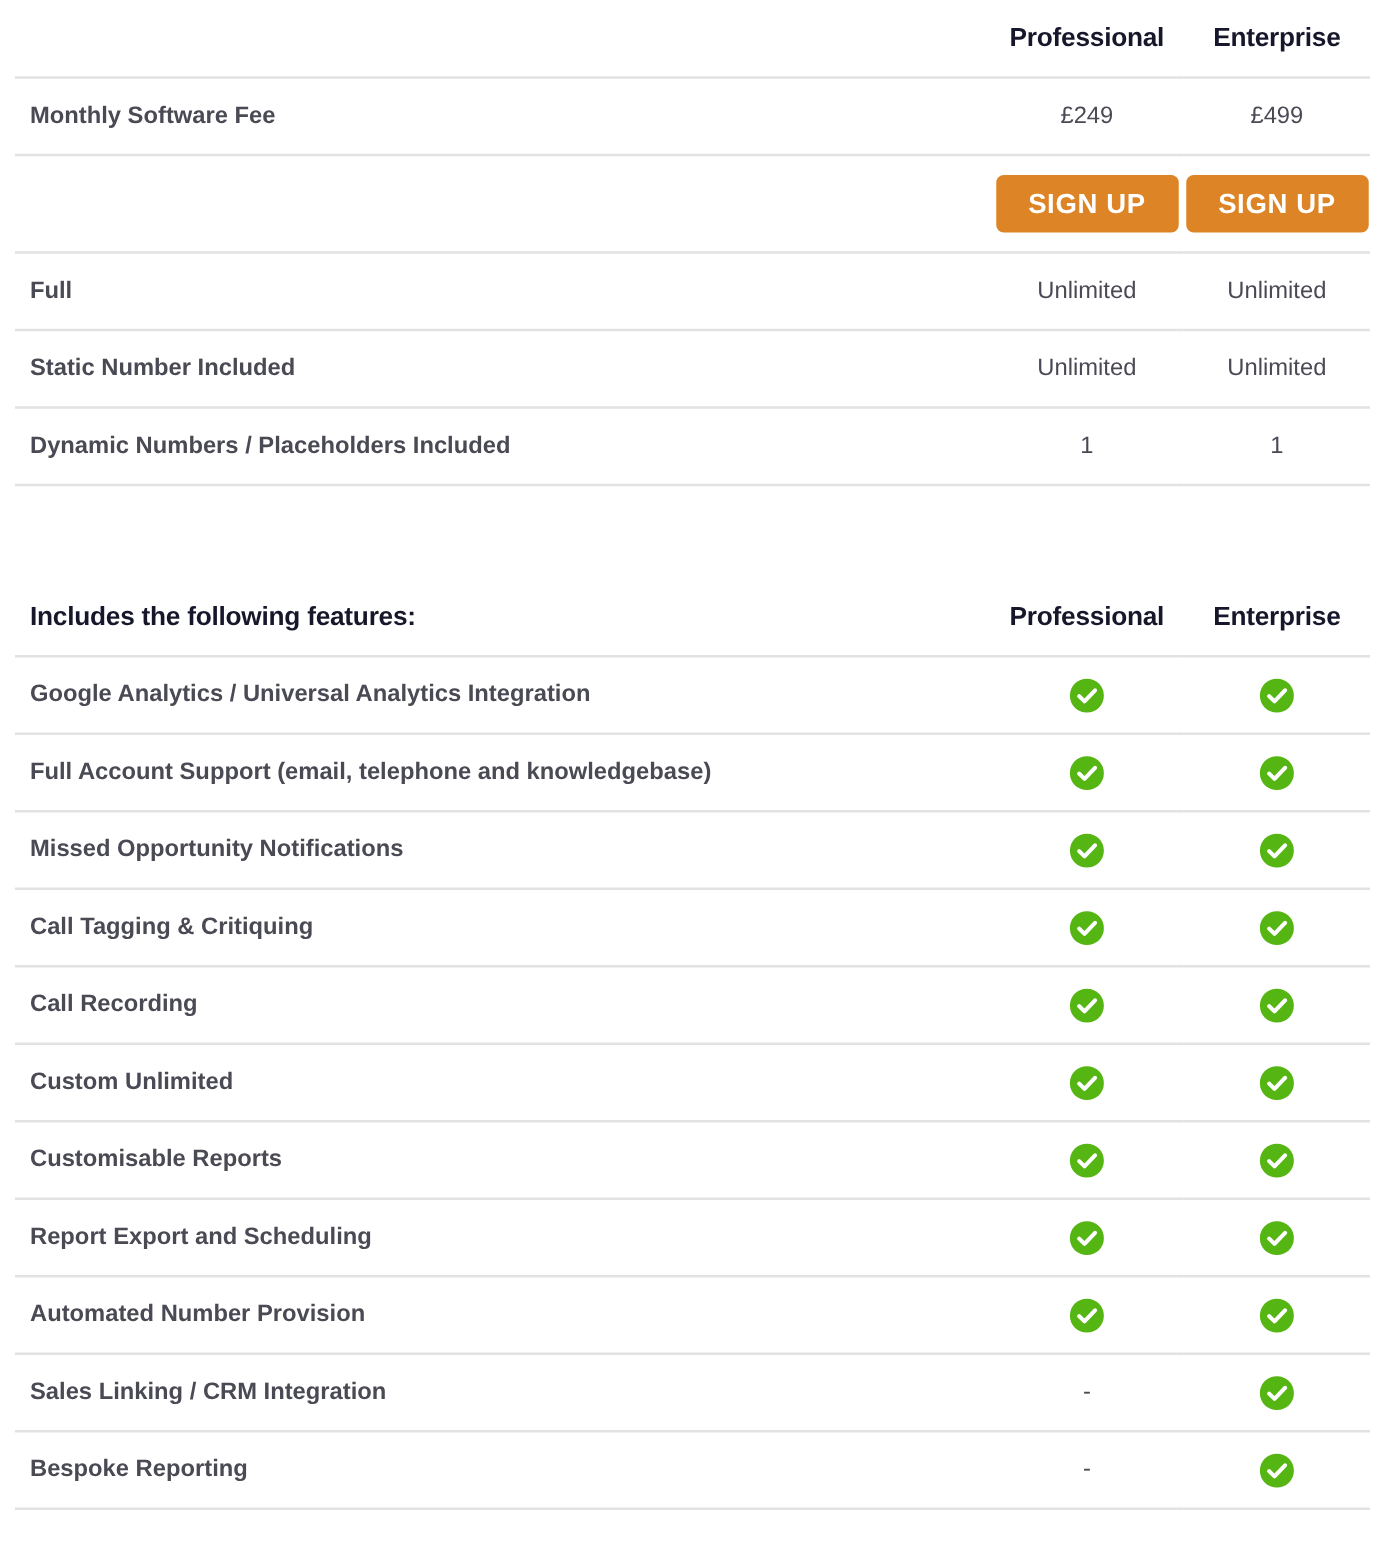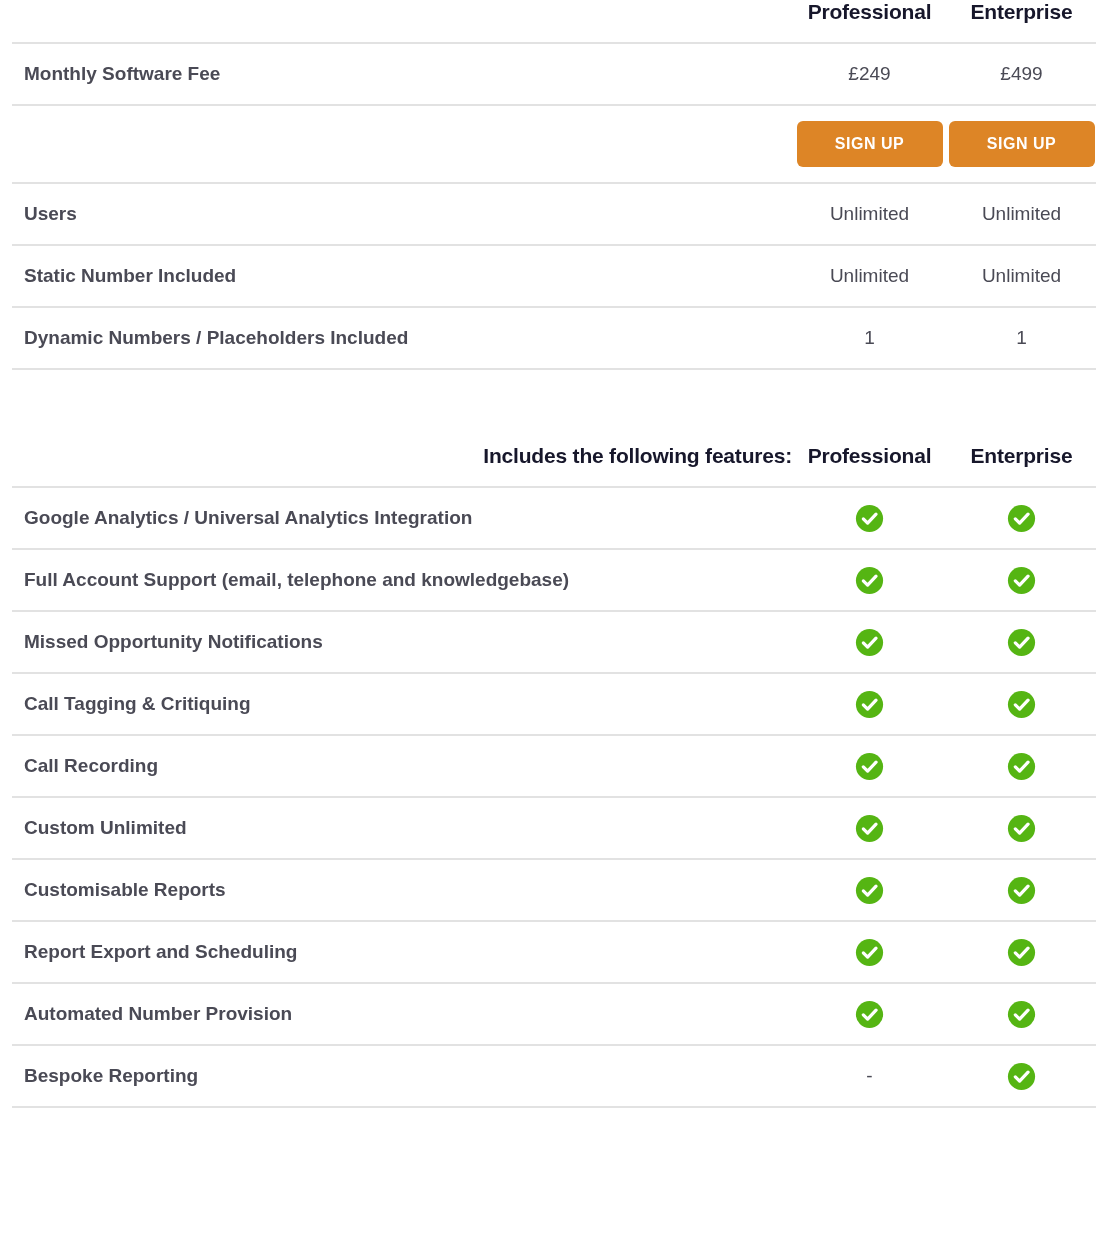--- a/index.html
+++ b/index.html
@@ -19,20 +19,21 @@
   .page {
     width: 1108px;
     box-sizing: border-box;
     padding: 0 12px;
   }
 
   table.ptable {
     width: 100%;
     border-collapse: collapse;
     table-layout: fixed;
+    margin-top: 19px;
   }
 
   
   col.c-label { width: 780px; }
   col.c-pro   { width: 155px; }
   col.c-ent   { width: 149px; }
 
   
   tr.plan-head th {
     border: 0;
@@ -82,21 +83,21 @@
     display: inline-block;
     box-sizing: border-box;
     width: 146px;
     height: 46px;
     line-height: 46px;
     border: 0;
     border-radius: 6px;
     background: #dd8526;
     color: #ffffff;
     font-family: "Liberation Sans", sans-serif;
-    font-size: 16px;
+    font-size: 22px;
     font-weight: bold;
     letter-spacing: 0.5px;
     text-align: center;
     cursor: pointer;
     padding: 0;
   }
 
   
   tr.closing td {
     border-top: 2px solid #e2e2e2;
@@ -113,21 +114,21 @@
   tr.feat-head th {
     border: 0;
     padding: 0 0 18px 0;
     font-size: 21px;
     font-weight: bold;
     color: #17172b;
     vertical-align: bottom;
     letter-spacing: -0.2px;
   }
   tr.feat-head th.lbl {
-    text-align: right;
+    text-align: left;
     padding-left: 12px;
   }
   tr.feat-head th.val { text-align: center; }
 
   
   .check-icon {
     display: inline-block;
     width: 29px;
     height: 29px;
     vertical-align: middle;
@@ -162,21 +163,21 @@
           <td class="lbl">Monthly Software Fee</td>
           <td class="val">£249</td>
           <td class="val">£499</td>
         </tr>
         <tr class="signup-row">
           <td></td>
           <td><button class="signup-btn">SIGN UP</button></td>
           <td><button class="signup-btn">SIGN UP</button></td>
         </tr>
         <tr class="drow">
-          <td class="lbl">Users</td>
+          <td class="lbl">Full</td>
           <td class="val">Unlimited</td>
           <td class="val">Unlimited</td>
         </tr>
         <tr class="drow">
           <td class="lbl">Static Number Included</td>
           <td class="val">Unlimited</td>
           <td class="val">Unlimited</td>
         </tr>
         <tr class="drow">
           <td class="lbl">Dynamic Numbers / Placeholders Included</td>
@@ -300,20 +301,28 @@
           <td class="val"><svg class="check-icon" viewBox="0 0 32 32">
               <circle cx="16" cy="16" r="15" fill="#55b513"></circle>
               <path d="M9.2 16.4 L13.9 21.1 L23.2 11.3" fill="none" stroke="#ffffff" stroke-width="3.6" stroke-linecap="round" stroke-linejoin="round"></path>
             </svg></td>
           <td class="val"><svg class="check-icon" viewBox="0 0 32 32">
               <circle cx="16" cy="16" r="15" fill="#55b513"></circle>
               <path d="M9.2 16.4 L13.9 21.1 L23.2 11.3" fill="none" stroke="#ffffff" stroke-width="3.6" stroke-linecap="round" stroke-linejoin="round"></path>
             </svg></td>
         </tr>
         <tr class="drow">
+          <td class="lbl">Sales Linking / CRM Integration</td>
+          <td class="val"><span class="dash-mark">-</span></td>
+          <td class="val"><svg class="check-icon" viewBox="0 0 32 32">
+              <circle cx="16" cy="16" r="15" fill="#55b513"></circle>
+              <path d="M9.2 16.4 L13.9 21.1 L23.2 11.3" fill="none" stroke="#ffffff" stroke-width="3.6" stroke-linecap="round" stroke-linejoin="round"></path>
+            </svg></td>
+        </tr>
+        <tr class="drow">
           <td class="lbl">Bespoke Reporting</td>
           <td class="val"><span class="dash-mark">-</span></td>
           <td class="val"><svg class="check-icon" viewBox="0 0 32 32">
               <circle cx="16" cy="16" r="15" fill="#55b513"></circle>
               <path d="M9.2 16.4 L13.9 21.1 L23.2 11.3" fill="none" stroke="#ffffff" stroke-width="3.6" stroke-linecap="round" stroke-linejoin="round"></path>
             </svg></td>
         </tr>
         <tr class="closing">
           <td></td>
           <td></td>

